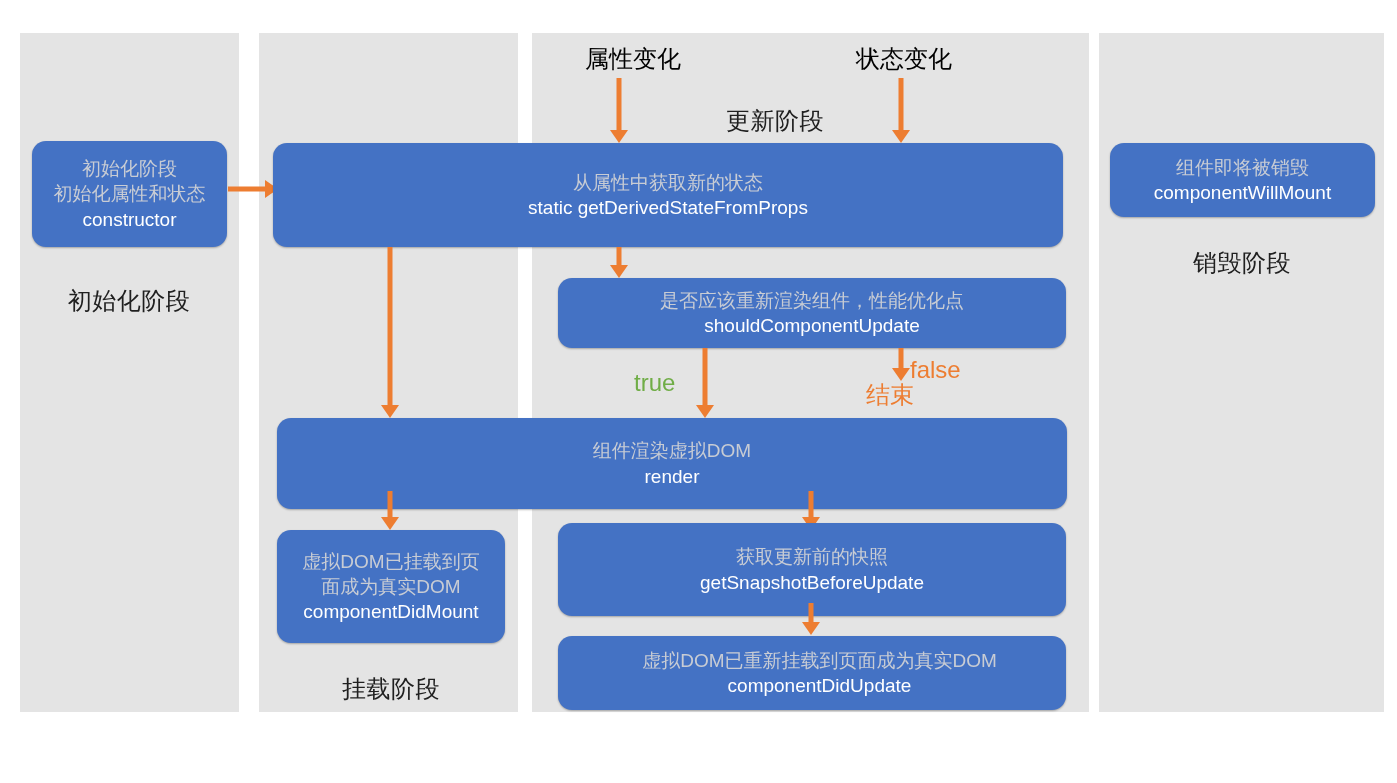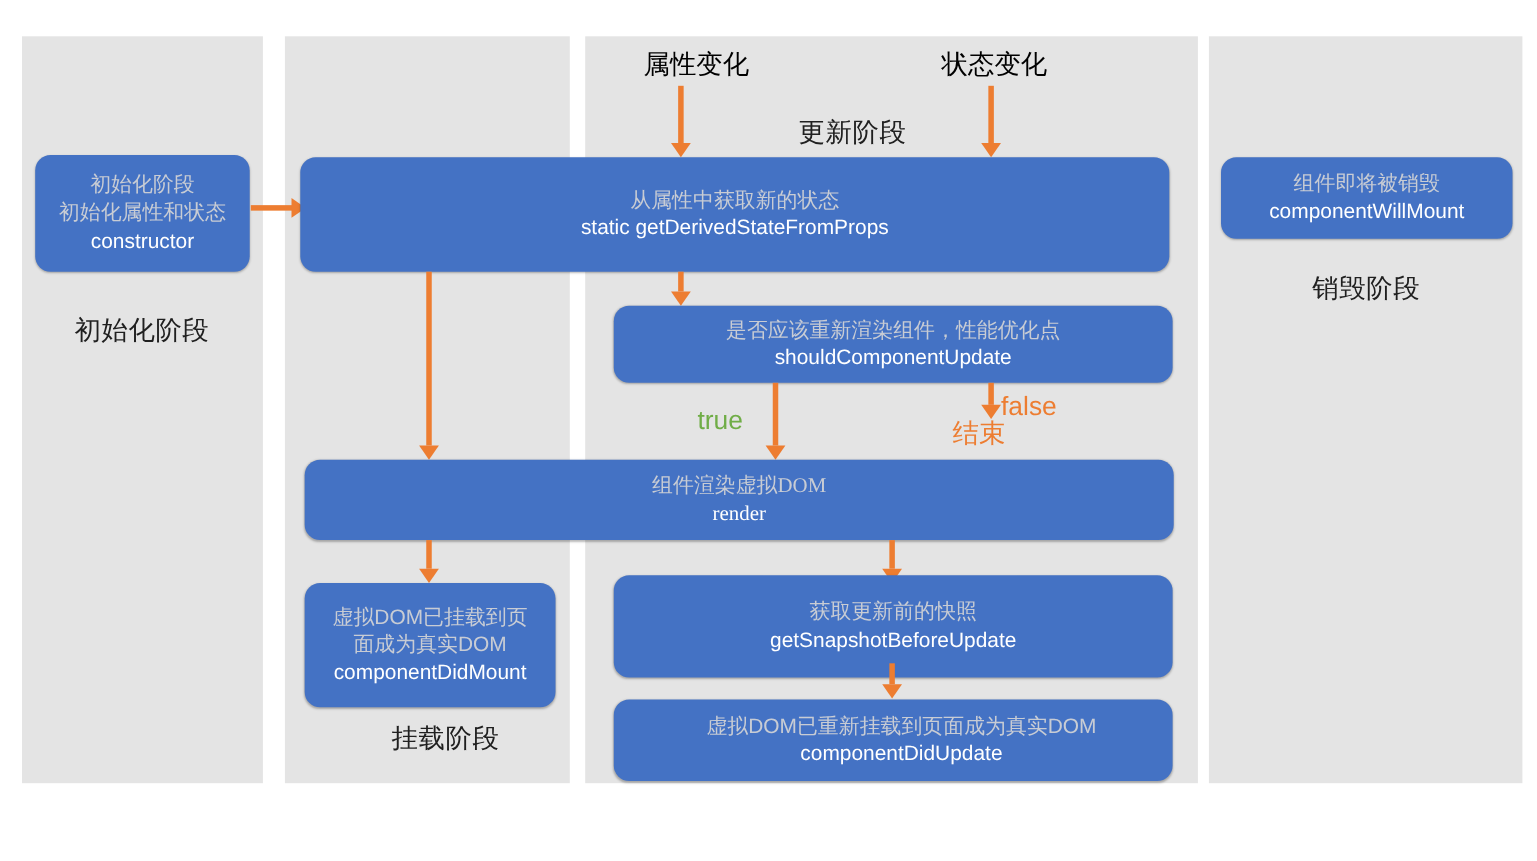--- a/index.html
+++ b/index.html
@@ -186,21 +186,21 @@
   </div>
   <div class="edge-label true" style="left:634px; top:370px;">true</div>
 
   <div class="arrow-v" style="left:901px; top:348px;">
     <div class="shaft" style="height:20px;"></div>
     <div class="head" style="top:20px;"></div>
   </div>
   <div class="edge-label false" style="left:910px; top:357px;">false</div>
   <div class="edge-label end" style="left:866px; top:382px;">结束</div>
 
-  <div class="node" style="left:277px; top:418px; width:790px; height:73px;font-family:Liberation Serif, serif;">
+  <div class="node" style="left:277px; top:418px; width:790px; height:91px;">
     <div class="cn">组件渲染虚拟DOM</div>
     <div class="en">render</div>
   </div>
 
   <div class="arrow-v" style="left:390px; top:491px;">
     <div class="shaft" style="height:26px;"></div>
     <div class="head" style="top:26px;"></div>
   </div>
 
   <div class="arrow-v" style="left:811px; top:491px;">
@@ -228,16 +228,16 @@
     <div class="cn">虚拟DOM已重新挂载到页面成为真实DOM</div>
     <div class="en">componentDidUpdate</div>
   </div>
 
   <div class="node" style="left:1110px; top:143px; width:265px; height:74px;">
     <div class="cn">组件即将被销毁</div>
     <div class="en">componentWillMount</div>
   </div>
 
   <div class="phase-label" style="left:66px; top:288px; width:126px;">初始化阶段</div>
-  <div class="phase-label" style="left:328px; top:659px; width:126px;text-align:right;">挂载阶段</div>
+  <div class="phase-label" style="left:328px; top:676px; width:126px;">挂载阶段</div>
   <div class="phase-label" style="left:1179px; top:250px; width:126px;">销毁阶段</div>
 
 </div>
 
 </body></html>

